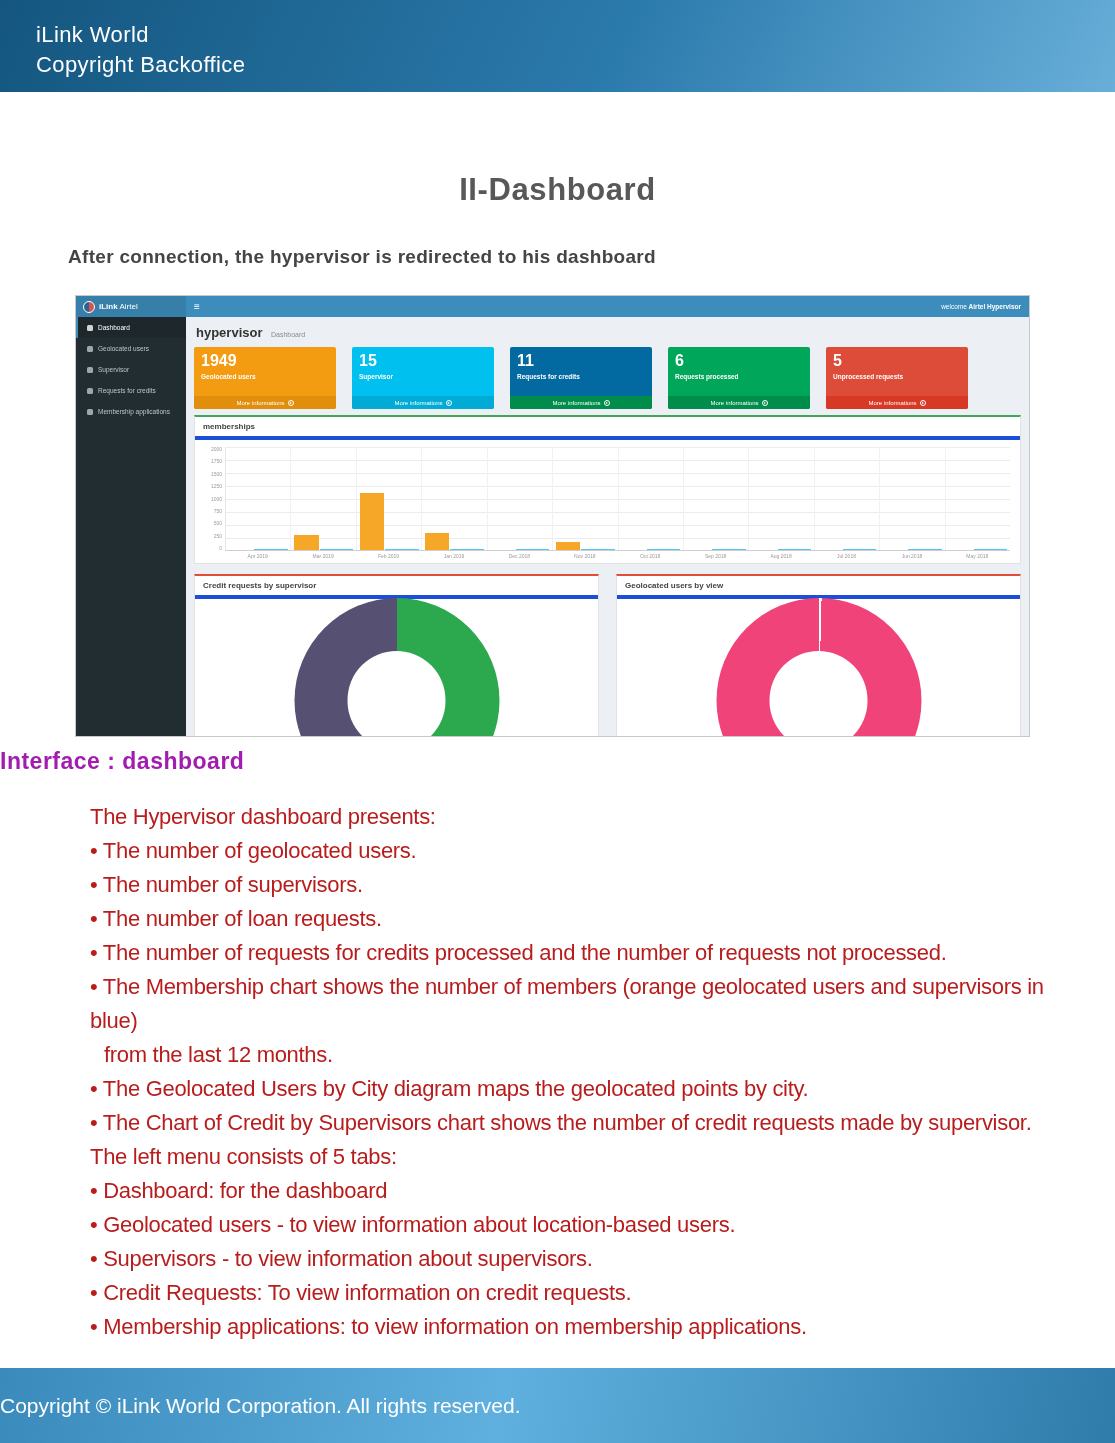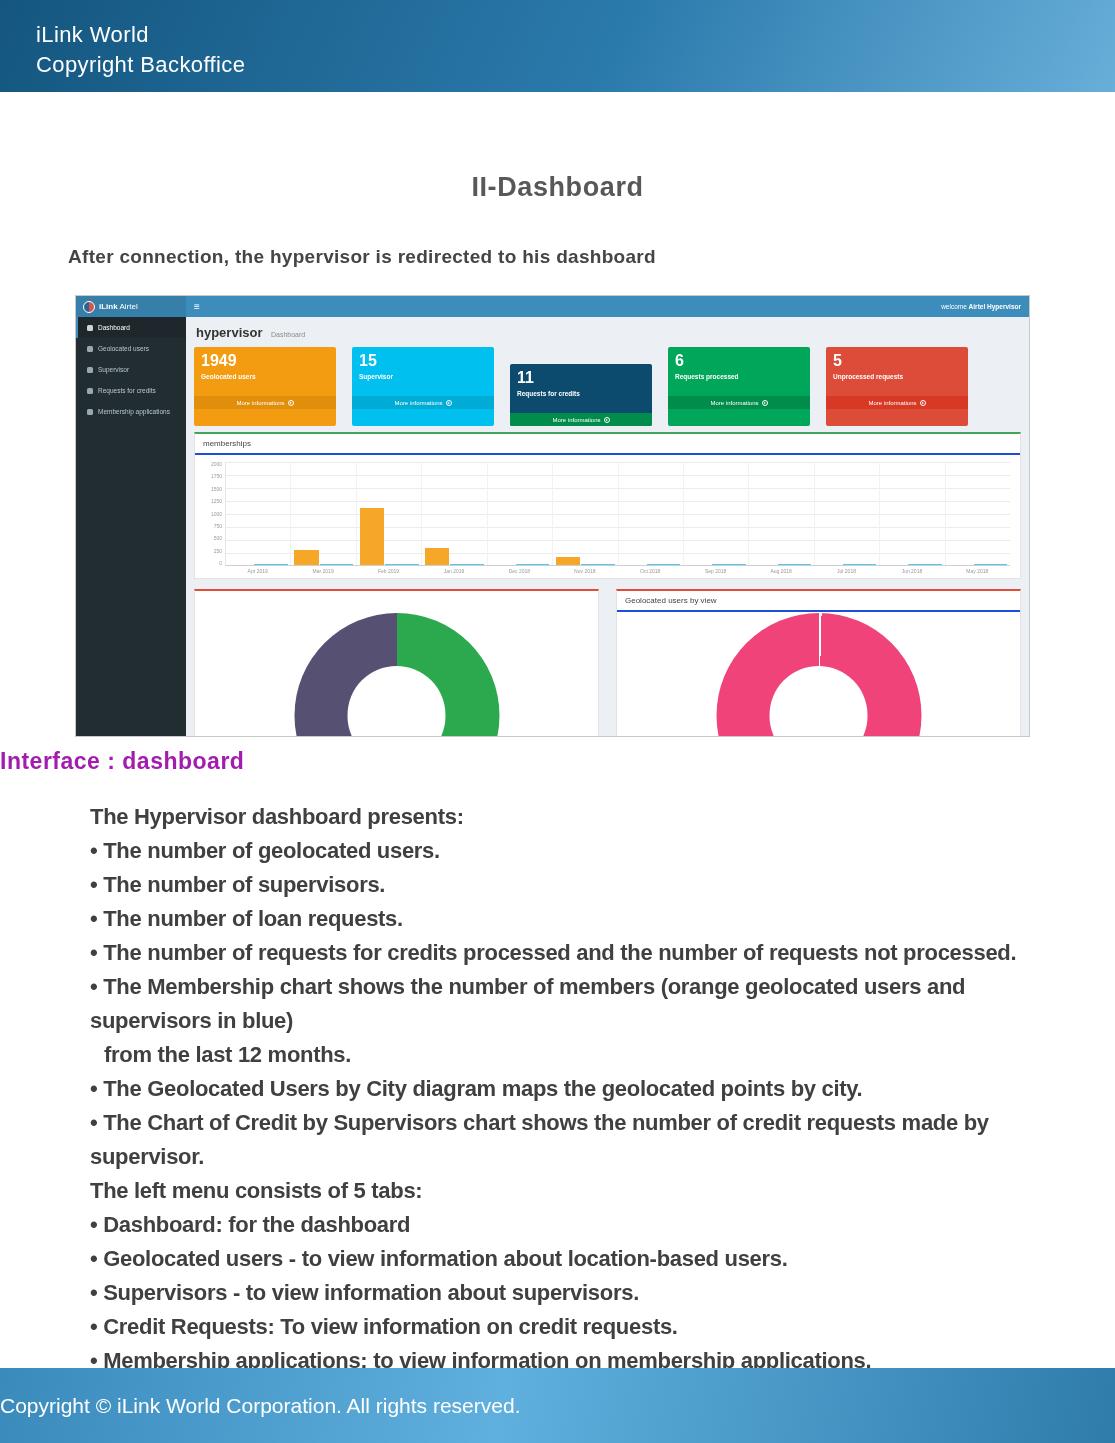--- a/index.html
+++ b/index.html
@@ -5,27 +5,27 @@
   *{margin:0;padding:0;box-sizing:border-box}
   html,body{width:1115px;height:1443px}
   body{position:relative;background:#fff;font-family:"Liberation Sans",sans-serif;overflow:hidden}
 
   
   .doc-header{position:absolute;top:0;left:0;width:100%;height:92px;
     background:linear-gradient(115deg,#14567f 0%,#2b7aac 55%,#7cc0e8 115%);
     color:#fff;padding:20px 0 0 36px}
   .doc-header div{font-size:22px;line-height:30px;letter-spacing:.4px}
   .doc-title{position:absolute;top:172px;left:0;width:100%;text-align:center;
-    font-size:27px;font-weight:bold;color:#58585a;letter-spacing:.6px}
+    font-size:31px;font-weight:bold;color:#58585a;letter-spacing:.6px}
   .doc-subtitle{position:absolute;top:246px;left:68px;font-size:19px;font-weight:bold;
     color:#454547;letter-spacing:.3px}
   .caption{position:absolute;top:748px;left:0;width:100%;text-align:left;
     font-size:23px;font-weight:bold;color:#a21caf;letter-spacing:.5px}
   .body-text{position:absolute;left:90px;top:800px;width:990px}
-  .body-text p{font-size:22px;font-weight:bold;color:#404040;line-height:34px;letter-spacing:-.3px}
+  .body-text p{font-size:22px;font-weight:normal;color:#b91c1c;line-height:34px;letter-spacing:-.3px}
   .body-text p.cont{padding-left:14px}
   .doc-footer{position:absolute;bottom:0;left:0;width:100%;height:75px;
     background:linear-gradient(100deg,#3a8abc 0%,#5fb0de 45%,#2f7cab 100%);
     display:flex;align-items:center;justify-content:flex-start;color:#fff;font-size:21px}
 
   
   .shot{position:absolute;left:75px;top:295px;width:955px;height:442px;
     border:1px solid #c8c8c8;background:#ecf0f5;overflow:hidden}
   .topbar{position:absolute;top:0;left:0;right:0;height:21px;background:#3c8dbc;
     display:flex;align-items:center;color:#fff}
@@ -48,21 +48,21 @@
   .card{width:142px;border-radius:2px;overflow:hidden;color:#fff}
   .card-body{height:49px;padding:5px 7px 0}
   .card-value{font-size:16px;font-weight:bold;line-height:1.1}
   .card-label{font-size:6.5px;margin-top:3px;font-weight:bold}
   .card-footer{height:13px;display:flex;align-items:center;justify-content:center;gap:3px;
     font-size:6px;cursor:pointer}
   .arr{width:6px;height:6px;border:1px solid #fff;border-radius:50%;position:relative;flex:none}
   .arr::after{content:"";position:absolute;left:1.5px;top:1.5px;border-left:2px solid #fff;
     border-top:1px solid transparent;border-bottom:1px solid transparent}
   .panel{background:#fff;margin:4px 8px 0;border:1px solid #e2e2e2;border-top:2px solid #3fa757}
-  .panel-head{font-size:8px;font-weight:normal;color:#444;padding:5px 8px;border-bottom:2px solid #1d4ed8}
+  .panel-head{font-size:8px;font-weight:bold;color:#444;padding:5px 8px;border-bottom:4px solid #1d4ed8}
   .chart-wrap{display:flex;padding:7px 10px 4px 6px}
   .y-axis{width:24px;height:104px;display:flex;flex-direction:column;justify-content:space-between;
     align-items:flex-end;padding-right:3px;font-size:5px;line-height:1;color:#9a9a9a}
   .plot-area{flex:1;display:flex;flex-direction:column}
   .plot{height:104px;display:flex;border-left:1px solid #e6e6e6;border-bottom:1px solid #cfcfcf;
     background-image:linear-gradient(to bottom,#ececec 1px,transparent 1px);
     background-size:100% 13px}
   .col{flex:1;display:flex;align-items:flex-end;justify-content:center;gap:1px}
   .col + .col{border-left:1px solid #f2f2f2}
   .bar{width:38%}
@@ -147,21 +147,21 @@
       <div class="card" style="background: rgb(0, 192, 239);">
         <div class="card-body">
           <div class="card-value">15</div>
           <div class="card-label">Supervisor</div>
         </div>
         <div class="card-footer" style="background: rgb(0, 172, 214);">
           <span>More informations</span>
           <span class="arr"></span>
         </div>
       </div>
-      <div class="card" style="background: #0c4a6e; margin-top: 17px;">
+      <div class="card" style="background: #0369a1;">
         <div class="card-body">
           <div class="card-value">11</div>
           <div class="card-label">Requests for credits</div>
         </div>
         <div class="card-footer" style="background: rgb(0, 141, 76);">
           <span>More informations</span>
           <span class="arr"></span>
         </div>
       </div>
       <div class="card" style="background: rgb(0, 166, 90);">
@@ -264,20 +264,21 @@
               <div class="xtick">Jul 2018</div>
               <div class="xtick">Jun 2018</div>
               <div class="xtick">May 2018</div>
             </div>
         </div>
       </div>
     </div>
 
     <div class="panel-row">
       <div class="panel-half">
+        <div class="panel-head">Credit requests by supervisor</div>
         <div class="donut" id="donut-credit" style="background: conic-gradient(rgb(44, 168, 78) 0%, rgb(44, 168, 78) 50%, rgb(86, 80, 114) 50%, rgb(86, 80, 114) 100%);"></div>
       </div>
       <div class="panel-half">
         <div class="panel-head">Geolocated users by view</div>
         <div class="donut" id="donut-geo" style="background: conic-gradient(rgb(255, 255, 255) 0%, rgb(255, 255, 255) 0.4%, rgb(240, 67, 122) 0.4%, rgb(240, 67, 122) 100%);"></div>
       </div>
     </div>
   </div>
 </div>
 

